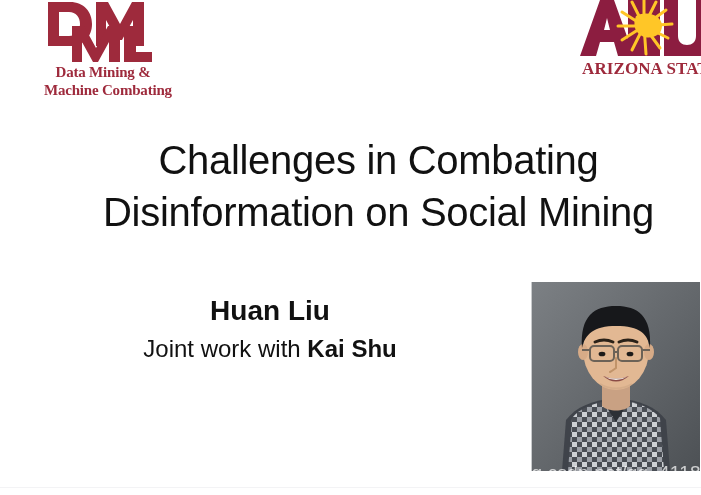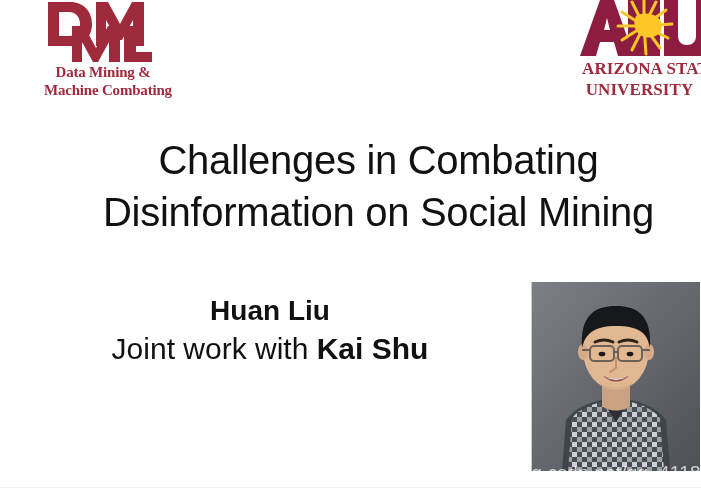--- a/index.html
+++ b/index.html
@@ -101,21 +101,21 @@
     color: #111111;
   }
   #author-name {
     display: block;
     font-size: 28px;
     line-height: 38px;
     font-weight: bold;
   }
   #author-joint {
     display: block;
-    font-size: 30px;
+    font-size: 24px;
     line-height: 38px;
     font-weight: normal;
     white-space: nowrap;
   }
   #author-joint .bold { font-weight: bold; }
 
   
   #portrait {
     position: absolute;
     left: 531px;
@@ -194,21 +194,20 @@
           <line x1="66" y1="30" x2="44" y2="44"></line>
           <line x1="66" y1="30" x2="40" y2="30"></line>
           <line x1="66" y1="30" x2="44" y2="16"></line>
           <line x1="66" y1="30" x2="54" y2="6"></line>
         </g>
 
         <path d="M58 20 C70 14 84 20 84 30 C84 40 72 44 64 40 C58 37 54 30 58 20 Z" fill="#FFC627"></path>
       </svg>
     </div>
     <div class="asu-word" id="asu-line1">ARIZONA STATE</div>
-    <div class="asu-word" id="asu-line2">UNIVERSITY</div>
   </div>
 
   <div id="title">
     <span class="tline">Challenges in Combating</span>
     <span class="tline">Disinformation on Social Mining</span>
   </div>
 
   <div id="author-block">
     <span id="author-name">Huan Liu</span>
     <span id="author-joint"><span>Joint work with </span><span class="bold">Kai Shu</span></span>

